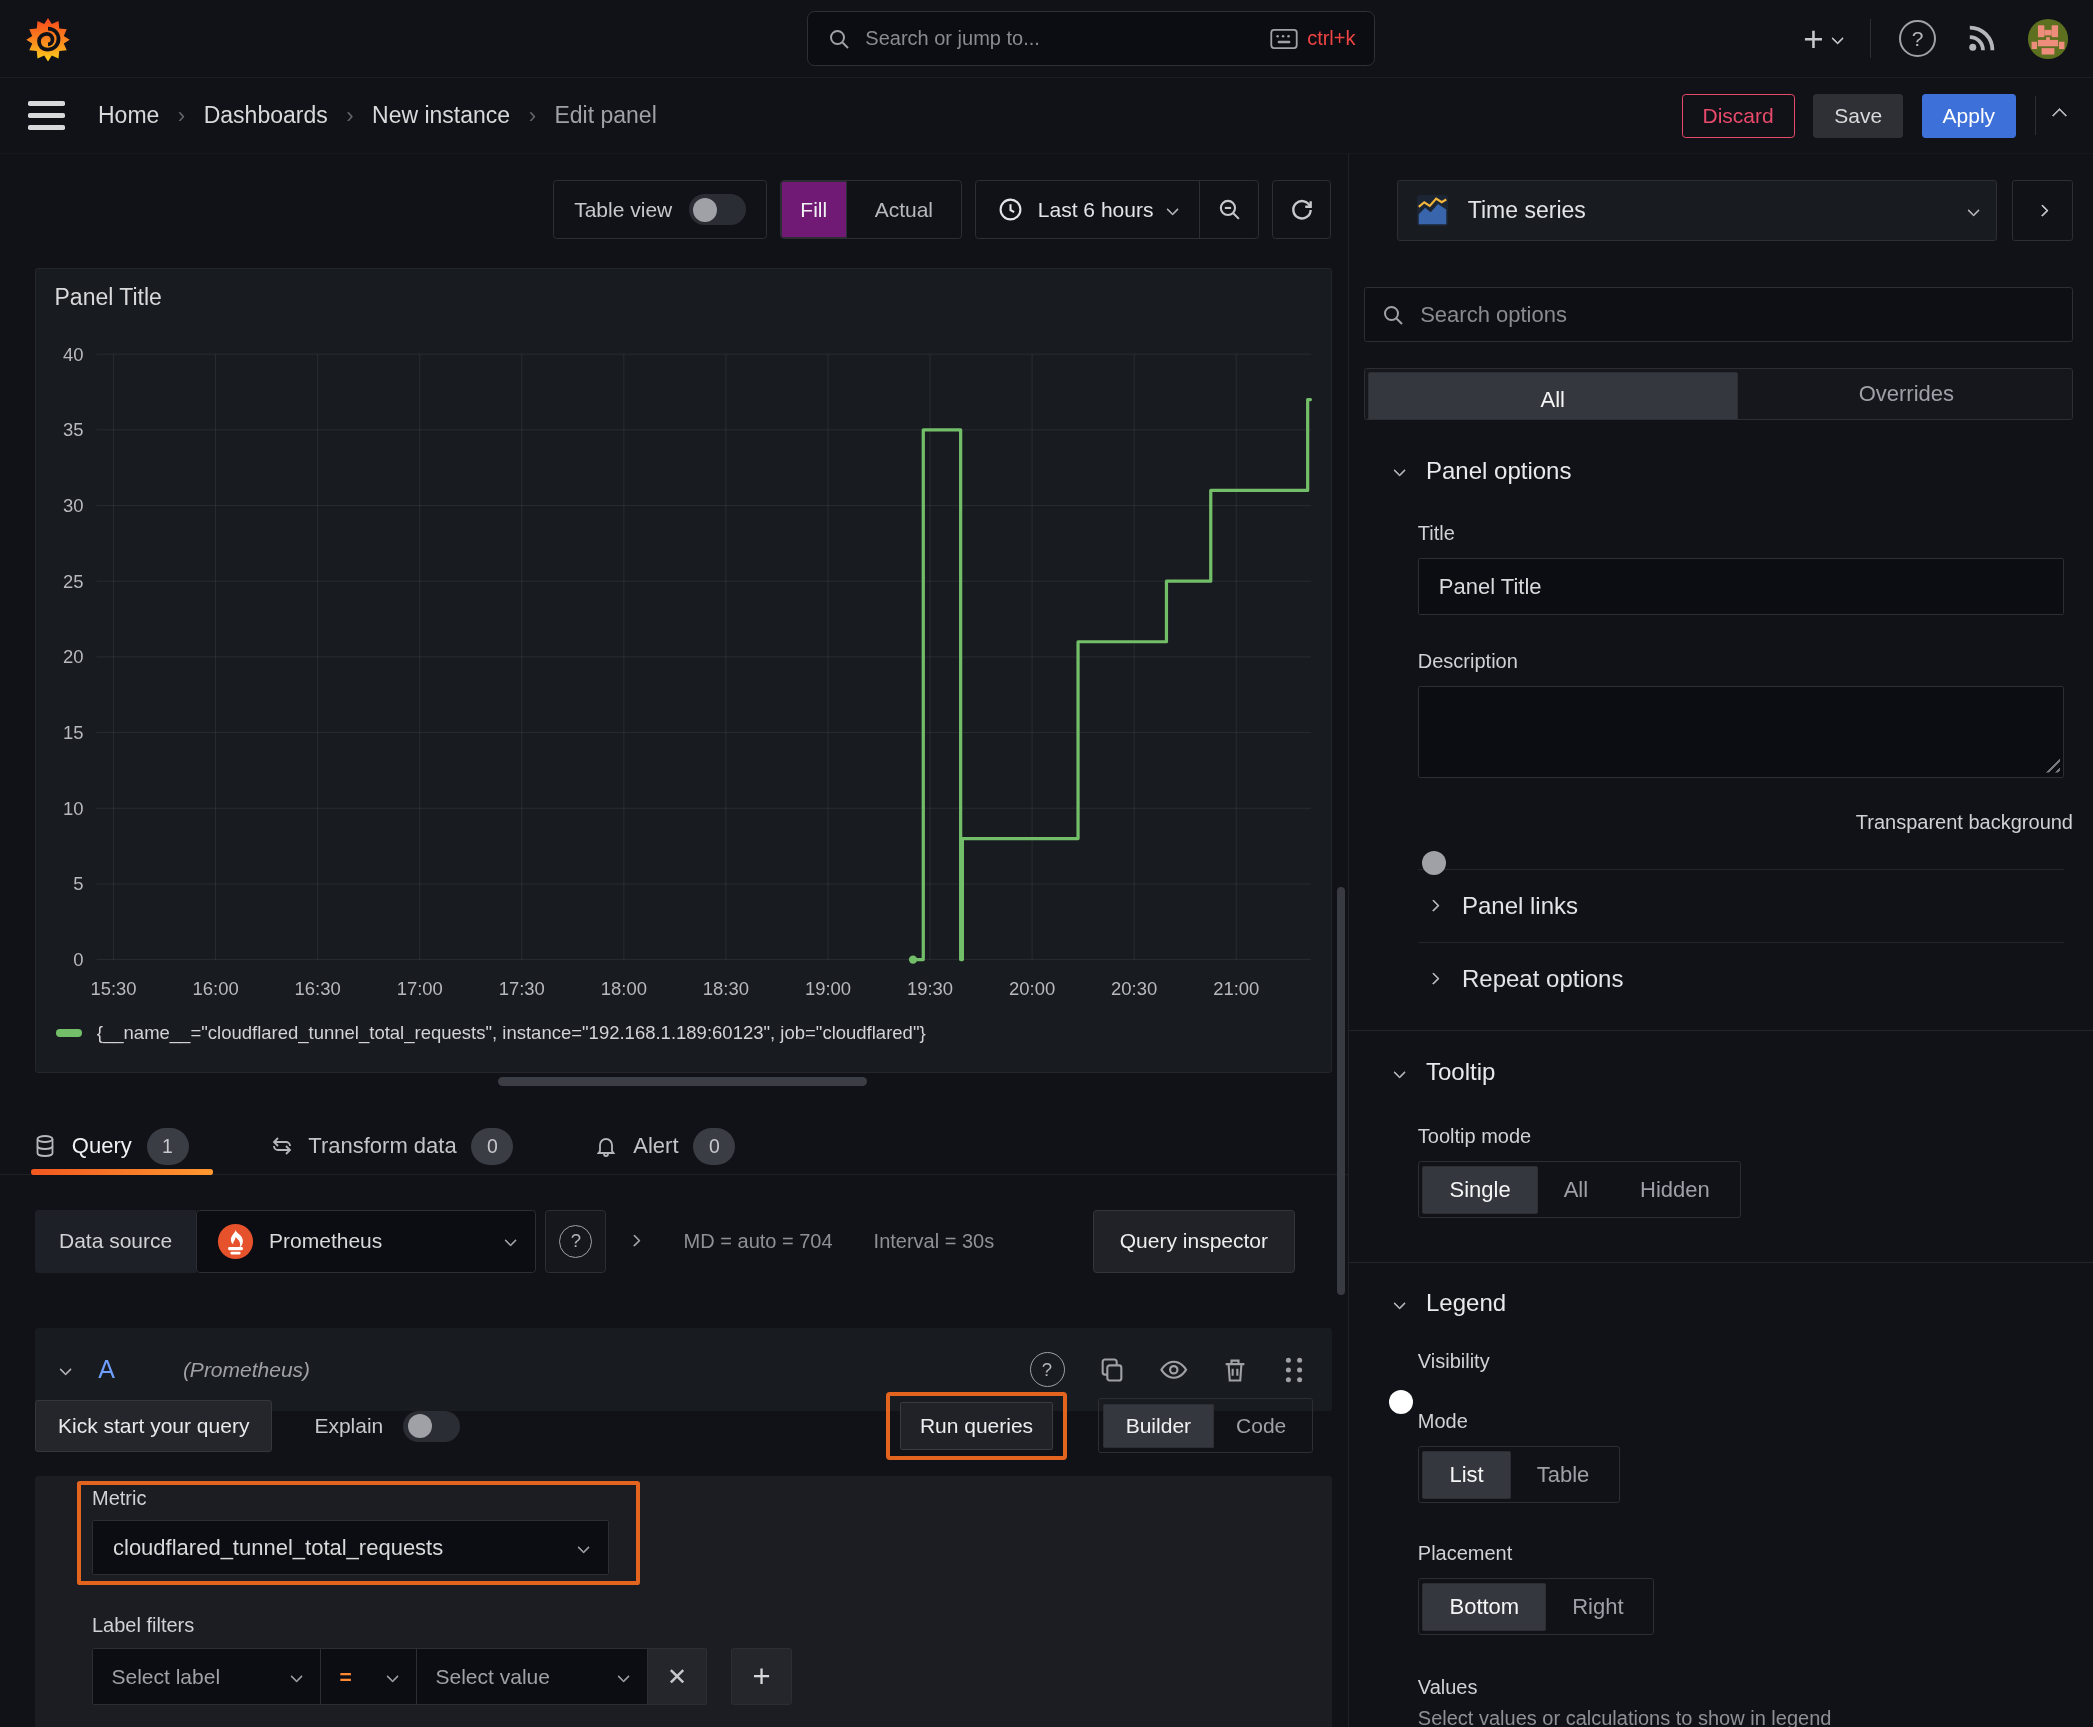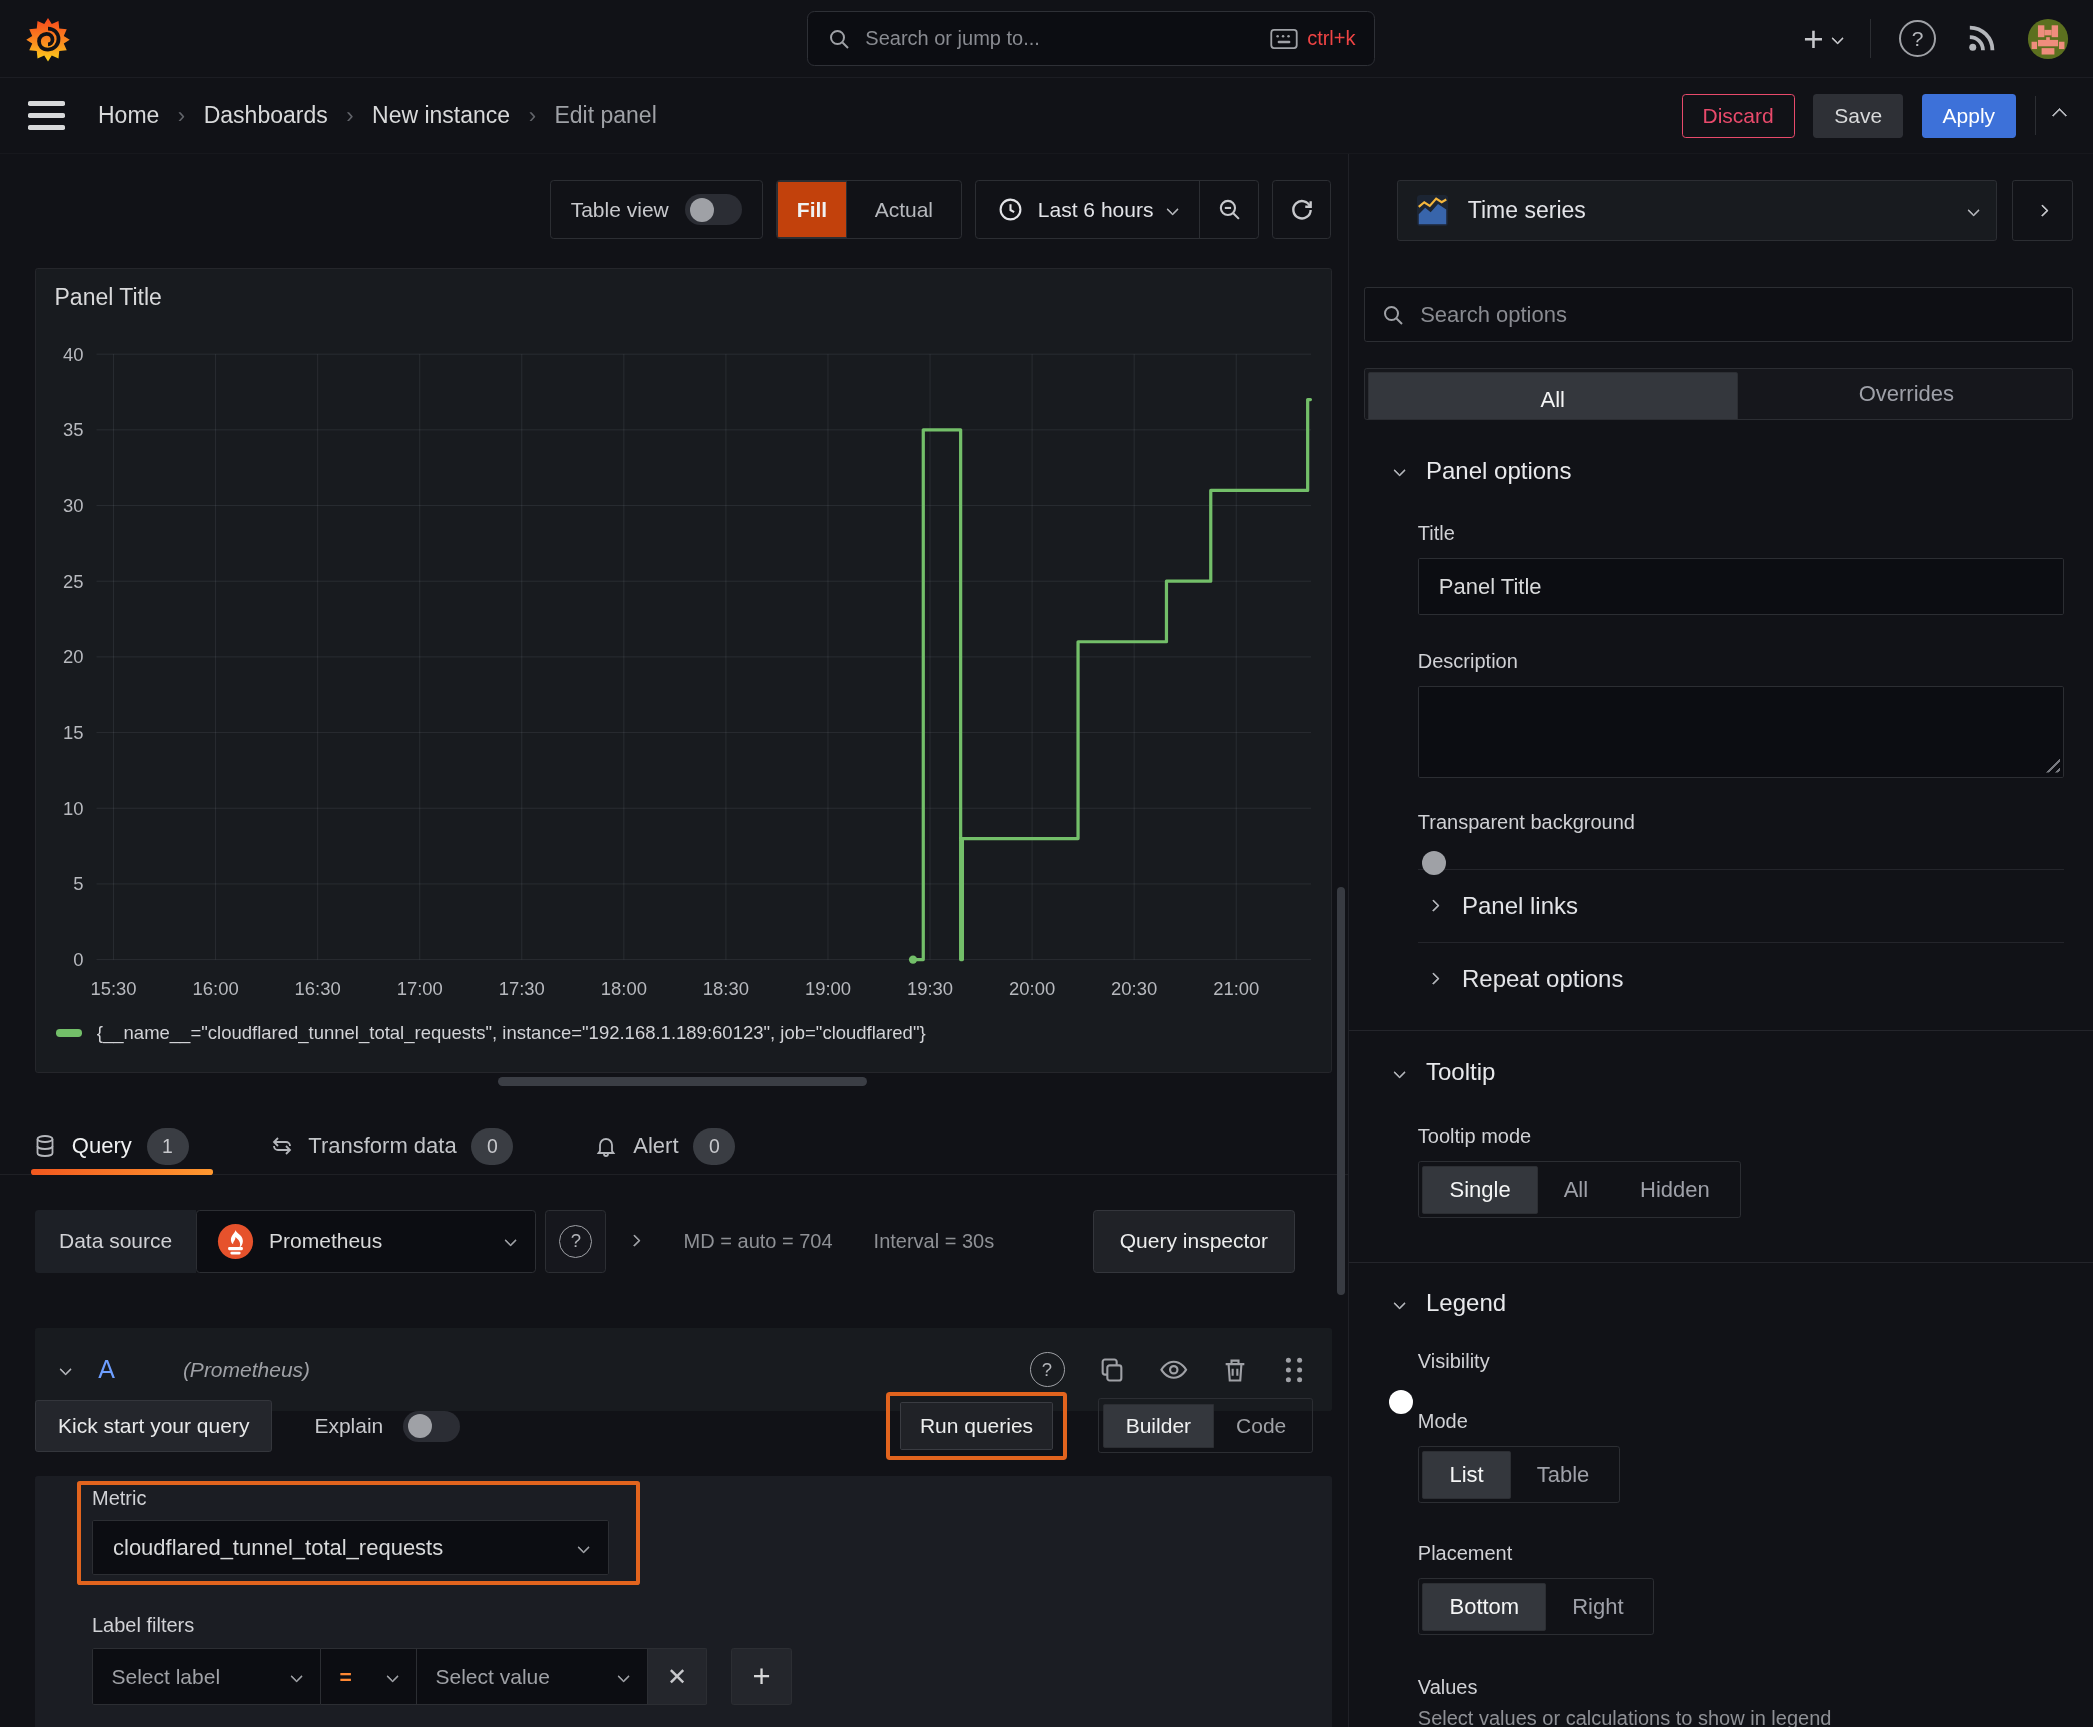--- a/index.html
+++ b/index.html
@@ -46,21 +46,21 @@
   
   .content{display:flex;height:1575px;}
   .main{width:1349px;position:relative;border-right:0.9px solid #202127;}
   .sidebar{flex:1;position:relative;padding:0 20px 0 14.8px;}
   
   .panel-toolbar{position:absolute;top:26px;right:16.6px;display:flex;gap:13px;align-items:center;color:#c7c8cc;}
   .tgroup{height:59px;border:0.9px solid #2c2e33;border-radius:3.7px;display:flex;align-items:center;}
   .tv-inner{display:flex;align-items:center;gap:16.6px;padding:0 20px;font-size:21px;color:#c7c8cc;}
   .seg-wrap{overflow:hidden;}
   .seg{padding:0 28px;height:57px;display:flex;align-items:center;font-size:21px;color:#b6b8bd;cursor:pointer;}
-  .seg.sel{background:#c2410c;color:#f0f1f2;font-weight:bold;}
+  .seg.sel{background:#701a75;color:#f0f1f2;}
   .tp-main{display:flex;align-items:center;gap:14.8px;padding:0 22px;font-size:21px;color:#e3e4e8;cursor:pointer;}
   .tp-zoom{width:59px;height:57px;display:flex;align-items:center;justify-content:center;border-left:0.9px solid #2c2e33;cursor:pointer;}
   .sq-btn{width:59px;height:59px;border:0.9px solid #2c2e33;border-radius:3.7px;display:flex;
           align-items:center;justify-content:center;color:#c7c8cc;cursor:pointer;}
   .toggle{width:57px;height:31px;border-radius:16.6px;background:#2b2d34;position:relative;cursor:pointer;flex:none;}
   .toggle::after{content:"";position:absolute;width:24px;height:24px;border-radius:50%;background:#9fa1a6;top:3.7px;left:4.6px;}
   .toggle.on{background:var(--blue,#3d71d9);} .toggle.on::after{background:#fff;left:auto;right:4.6px;}
   
   .panel{position:absolute;left:35px;top:114px;width:1297px;height:805px;background:#181b1f;
          border:0.9px solid #25262b;border-radius:2.8px;}
@@ -536,21 +536,21 @@
 
     <div class="sb-label" style="margin-top:37px;">Title</div>
     <input class="sb-input" value="Panel Title" style="">
 
     <div class="sb-label" style="margin-top:35px;">Description</div>
     <div class="ta-wrap">
       <textarea style=""></textarea>
       <span class="ta-corner"></span>
     </div>
 
-    <div class="sb-label" style="margin-top:33px;">Transparent background</div>
+    <div class="sb-label" style="margin-top:33px;text-align:right;">Transparent background</div>
     <div class="sb-toggle-row"><span class="toggle"></span></div>
 
     <div class="hdivider ind" style="margin-top:35px;"></div>
     <div class="collapse-row">
       <span class="chev right sm"></span>
       <span>Panel links</span>
     </div>
     <div class="hdivider ind"></div>
     <div class="collapse-row">
       <span class="chev right sm"></span>

